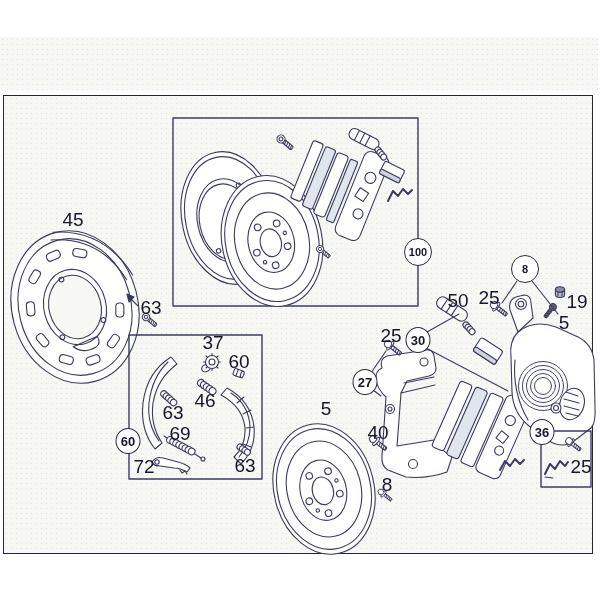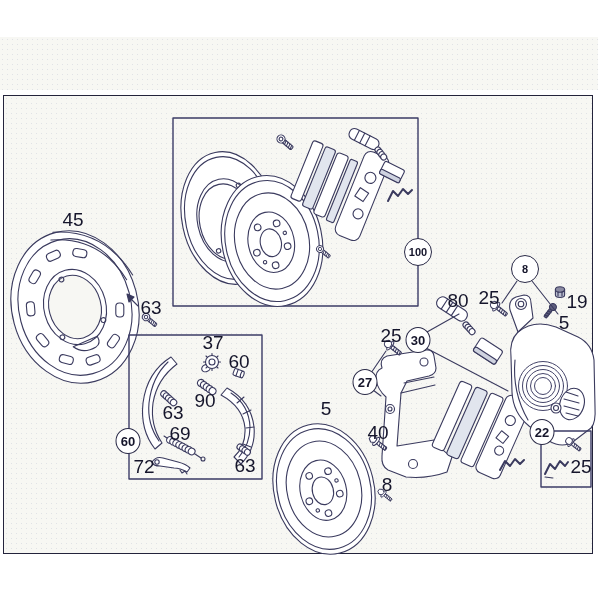--- a/index.html
+++ b/index.html
@@ -313,32 +313,32 @@
       <path d="M373,390 L381,396"></path>
     </g>
   </svg>
 
   <div class="lbl" style="left:73px;top:219px">45</div>
   <div class="lbl" style="left:151px;top:307px">63</div>
   <div class="clbl big" style="left:418px;top:252px">100</div>
   <div class="clbl big" style="left:525px;top:269px">8</div>
   <div class="lbl" style="left:577px;top:301px">19</div>
   <div class="lbl" style="left:564px;top:322px">5</div>
-  <div class="lbl" style="left:458px;top:300px">80</div>
+  <div class="lbl" style="left:458px;top:300px">50</div>
   <div class="lbl" style="left:489px;top:297px">25</div>
   <div class="clbl" style="left:418px;top:340px">30</div>
   <div class="lbl" style="left:391px;top:335px">25</div>
   <div class="clbl" style="left:365px;top:382px">27</div>
   <div class="lbl" style="left:378px;top:432px">40</div>
   <div class="lbl" style="left:326px;top:408px">5</div>
   <div class="lbl" style="left:387px;top:484px">8</div>
   <div class="clbl" style="left:128px;top:441px">60</div>
   <div class="lbl" style="left:213px;top:342px">37</div>
   <div class="lbl" style="left:239px;top:361px">60</div>
-  <div class="lbl" style="left:205px;top:400px">90</div>
+  <div class="lbl" style="left:205px;top:400px">46</div>
   <div class="lbl" style="left:173px;top:412px">63</div>
   <div class="lbl" style="left:180px;top:433px">69</div>
   <div class="lbl" style="left:144px;top:466px">72</div>
   <div class="lbl" style="left:245px;top:465px">63</div>
-  <div class="clbl" style="left:542px;top:432px">22</div>
+  <div class="clbl" style="left:542px;top:432px">36</div>
   <div class="lbl" style="left:581px;top:466px">25</div>
 
 </div>
 
 </body></html>

